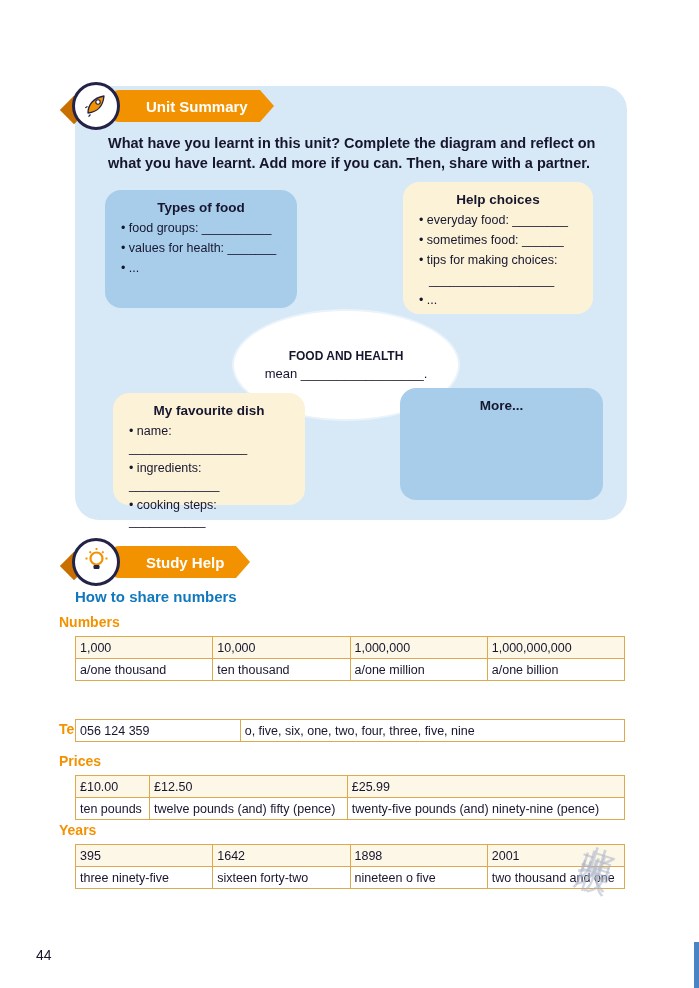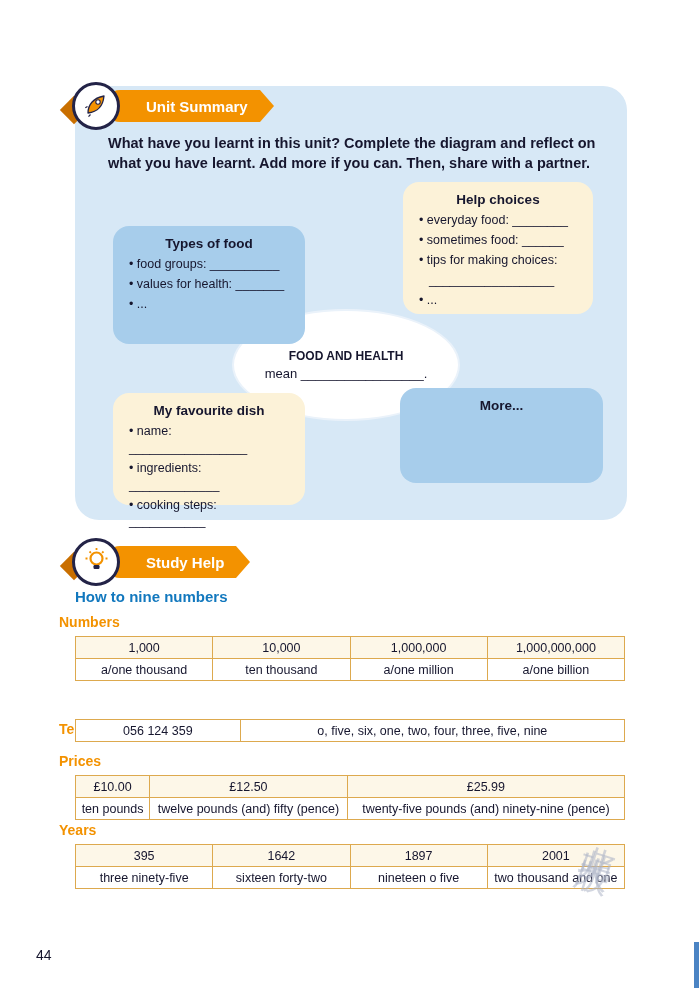--- a/index.html
+++ b/index.html
@@ -74,21 +74,21 @@
   }
   .sec-title{
     position:absolute;left:59px;color:var(--accent-orange);
     font-weight:bold;font-size:14px;
   }
   table.sh-table{
     position:absolute;left:75px;width:550px;border-collapse:collapse;
     table-layout:fixed;font-size:12.5px;color:var(--ink);
   }
   table.sh-table td{
-    border:1px solid var(--table-border);text-align:center;
+    border:1px solid var(--table-border);
     padding:2px 4px;height:17px;background:#fff;overflow:hidden;white-space:nowrap;
   }
   table.sh-table tr.cream td{background:var(--row-cream);}
   
   .page-number{position:absolute;left:36px;top:924px;font-size:14px;color:var(--ink);margin-top:23px;}
   .watermark{
     position:absolute;left:585px;top:822px;writing-mode:vertical-rl;
     transform:rotate(18deg);font-size:34px;letter-spacing:5px;
     color:rgba(173,181,198,0.55);font-family:"DejaVu Sans",sans-serif;
     pointer-events:none;
@@ -116,21 +116,21 @@
     </span>
   </div>
 
   <div class="intro">What have you learnt in this unit? Complete the diagram and reflect on what you have learnt. Add more if you can.  Then, share with a partner.</div>
 
   <div class="ellipse">
     <div class="ellipse-title">FOOD AND HEALTH</div>
     <div class="ellipse-sub">mean _________________.</div>
   </div>
 
-  <div class="dbox blue" style="left:113px;top:190px;width:192px;height:118px;margin-top:36px;">
+  <div class="dbox blue" style="left:105px;top:190px;width:192px;height:118px;">
     <div class="dbox-title">Types of food</div>
     <ul>
       <li>food groups: __________</li>
       <li>values for health: _______</li>
       <li>...</li>
     </ul>
   </div>
 
   <div class="dbox cream" style="left:403px;top:182px;width:190px;height:132px;">
     <div class="dbox-title">Help choices</div>
@@ -145,39 +145,39 @@
 
   <div class="dbox cream" style="left:113px;top:393px;width:192px;height:112px;">
     <div class="dbox-title">My favourite dish</div>
     <ul>
       <li>name: _________________</li>
       <li>ingredients: _____________</li>
       <li>cooking steps: ___________</li>
     </ul>
   </div>
 
-  <div class="dbox blue" style="left:400px;top:388px;width:203px;height:95px;">
+  <div class="dbox blue" style="left:400px;top:388px;width:203px;height:112px;">
     <div class="dbox-title">More...</div>
   </div>
 
   <div class="badge-accent" style="left:64px;top:556px;"></div>
   <div class="badge-pill" style="left:104px;top:546px;">
     <span>Study Help</span>
   </div>
   <div class="badge-circle" style="left:72px;top:538px;">
     <span>
       <svg width="27" height="27" viewBox="0 0 27 27">
         <circle cx="13.5" cy="11.5" r="6" fill="#fff" stroke="#f39200" stroke-width="2.2"></circle>
         <rect x="10.5" y="18" width="6" height="4" rx="1.2" fill="#232347"></rect>
         <path d="M13.5 3 v-2 M4.5 11.5 H2.5 M24.5 11.5 h-2 M6.5 4.5 l1.4 1.4 M20.5 4.5 l-1.4 1.4" stroke="#f39200" stroke-width="1.8" fill="none"></path>
       </svg>
     </span>
   </div>
 
-  <div class="blue-head">How to nine numbers</div>
+  <div class="blue-head">How to share numbers</div>
 
   <div class="sec-title" style="top:614px;">Numbers</div>
   <table class="sh-table" style="top:636px;">
     <colgroup>
         <col style="width:25%">
         <col style="width:25%">
         <col style="width:25%">
         <col style="width:25%">
       </colgroup>
     <tbody>
@@ -236,21 +236,21 @@
     <colgroup>
         <col style="width:25%">
         <col style="width:25%">
         <col style="width:25%">
         <col style="width:25%">
       </colgroup>
     <tbody>
         <tr class="cream">
       <td>395</td>
       <td>1642</td>
-      <td>1897</td>
+      <td>1898</td>
       <td>2001</td>
     </tr>
     <tr>
       <td>three ninety-five</td>
       <td>sixteen forty-two</td>
       <td>nineteen o five</td>
       <td>two thousand and one</td>
     </tr>
   </tbody>
     </table>

